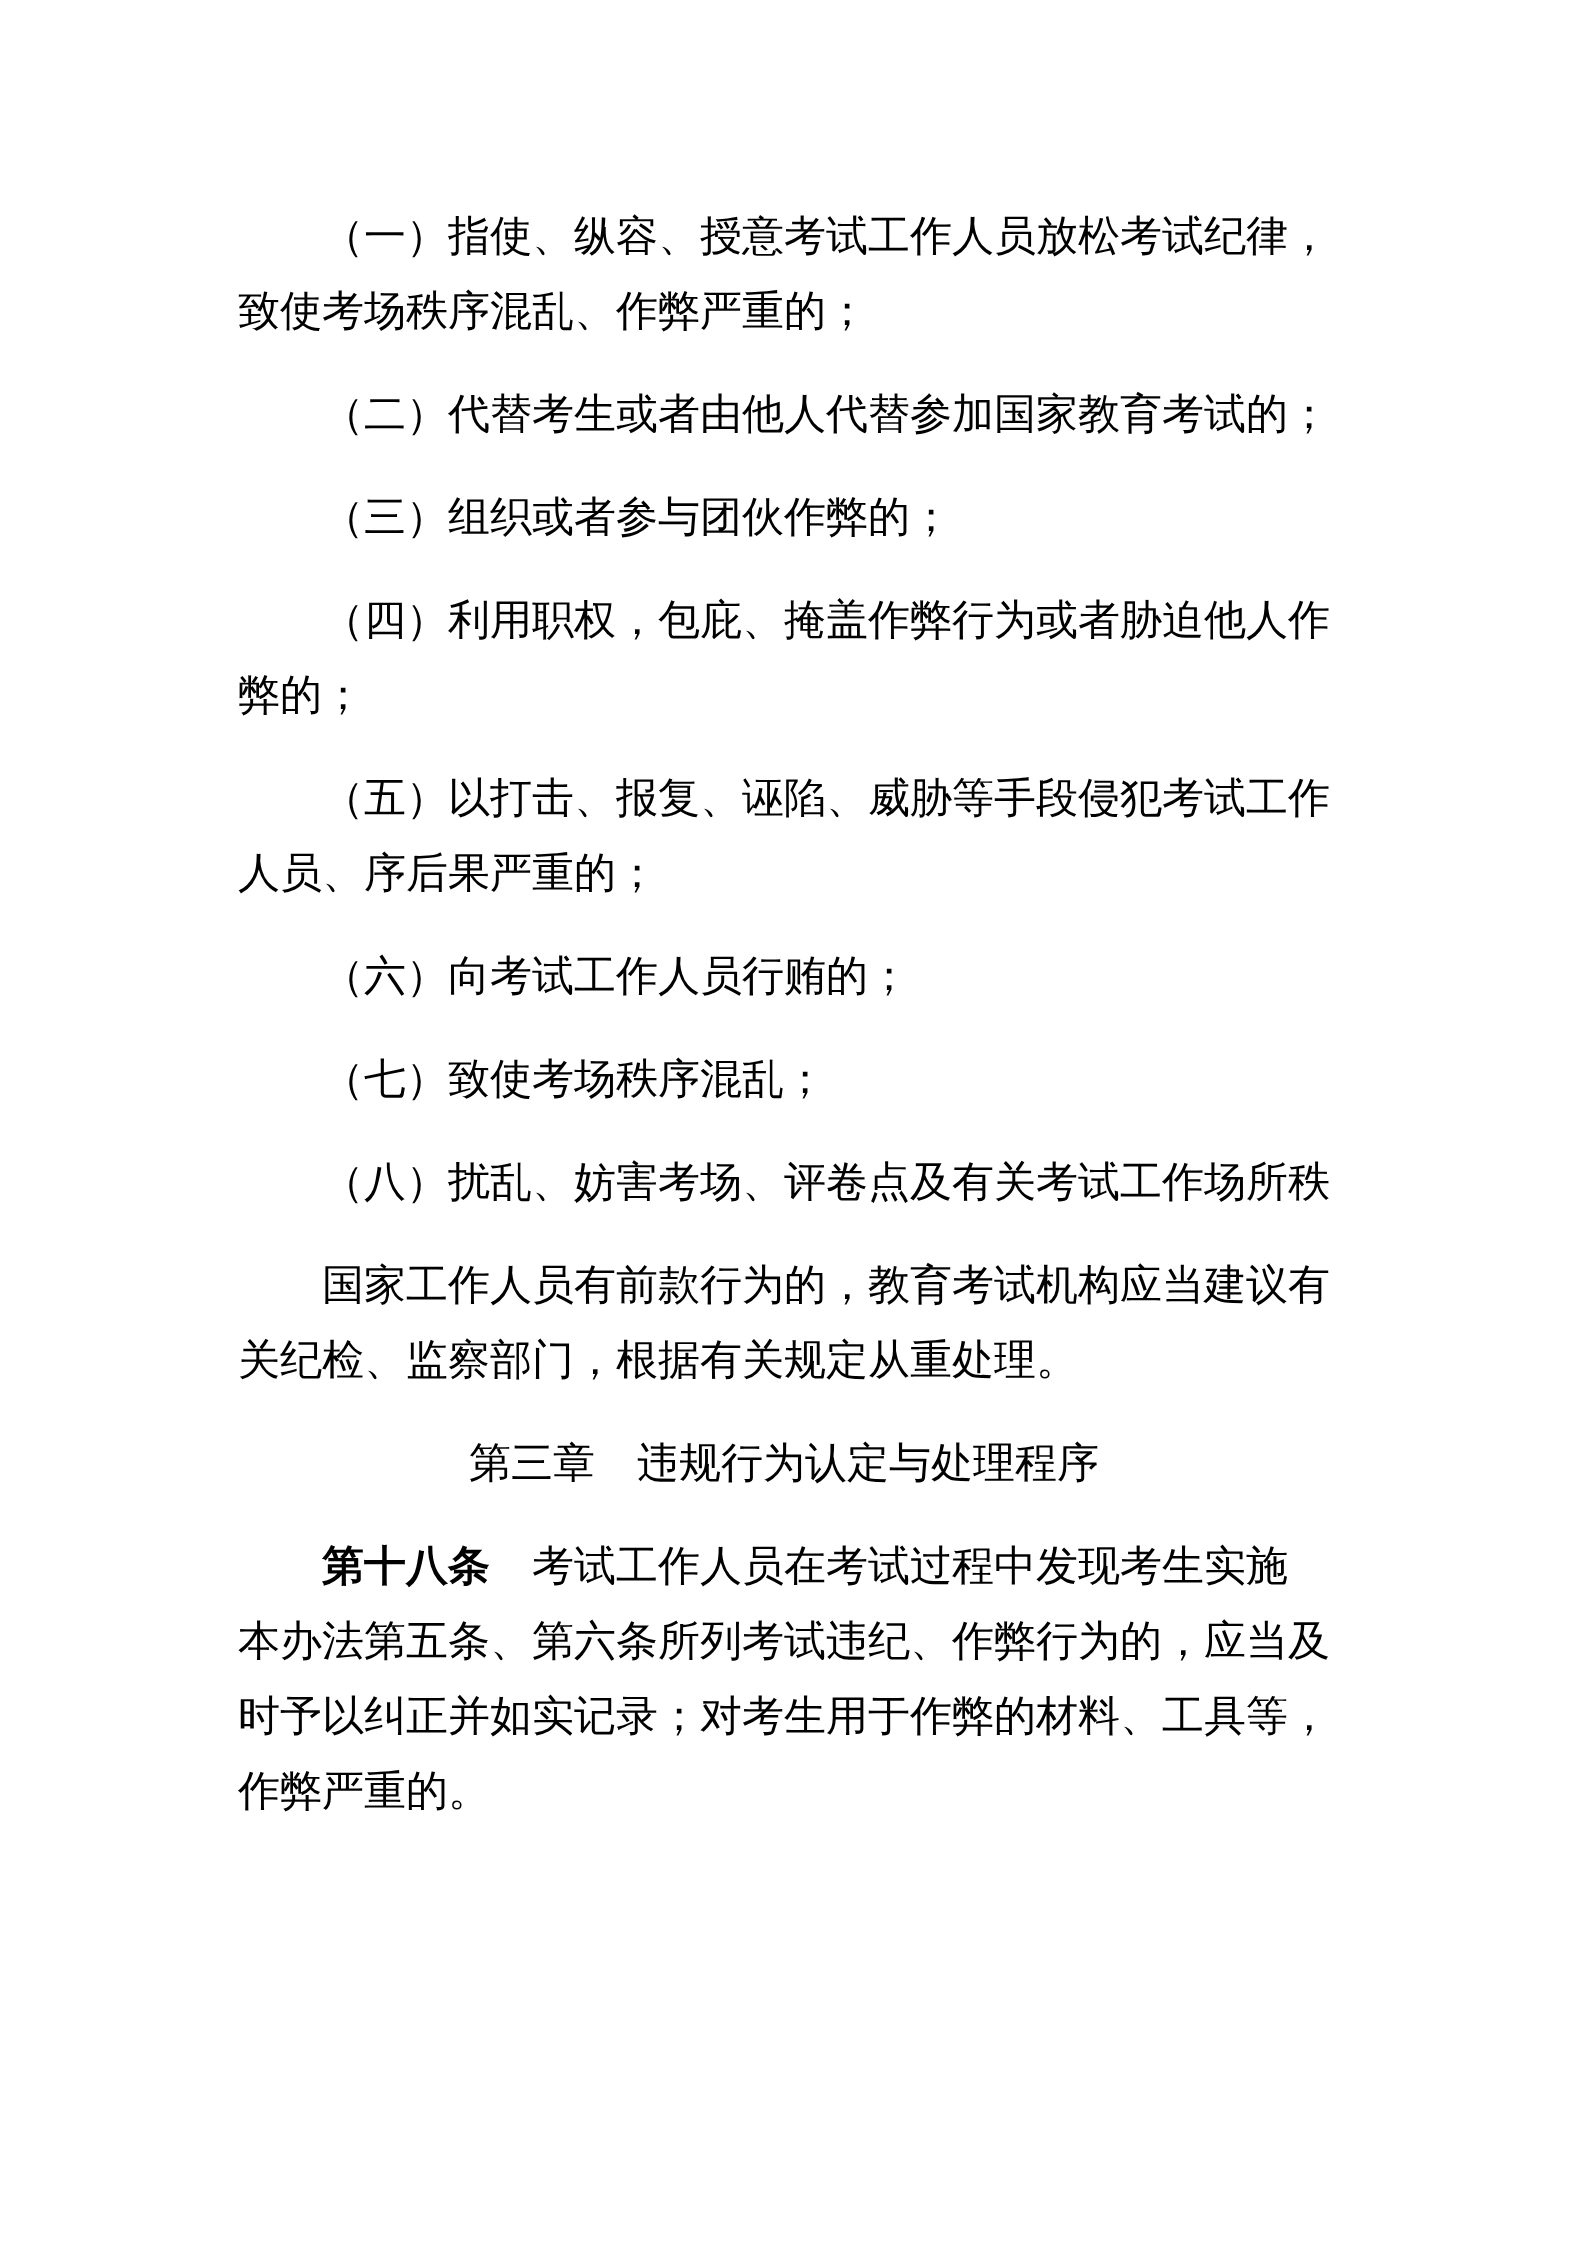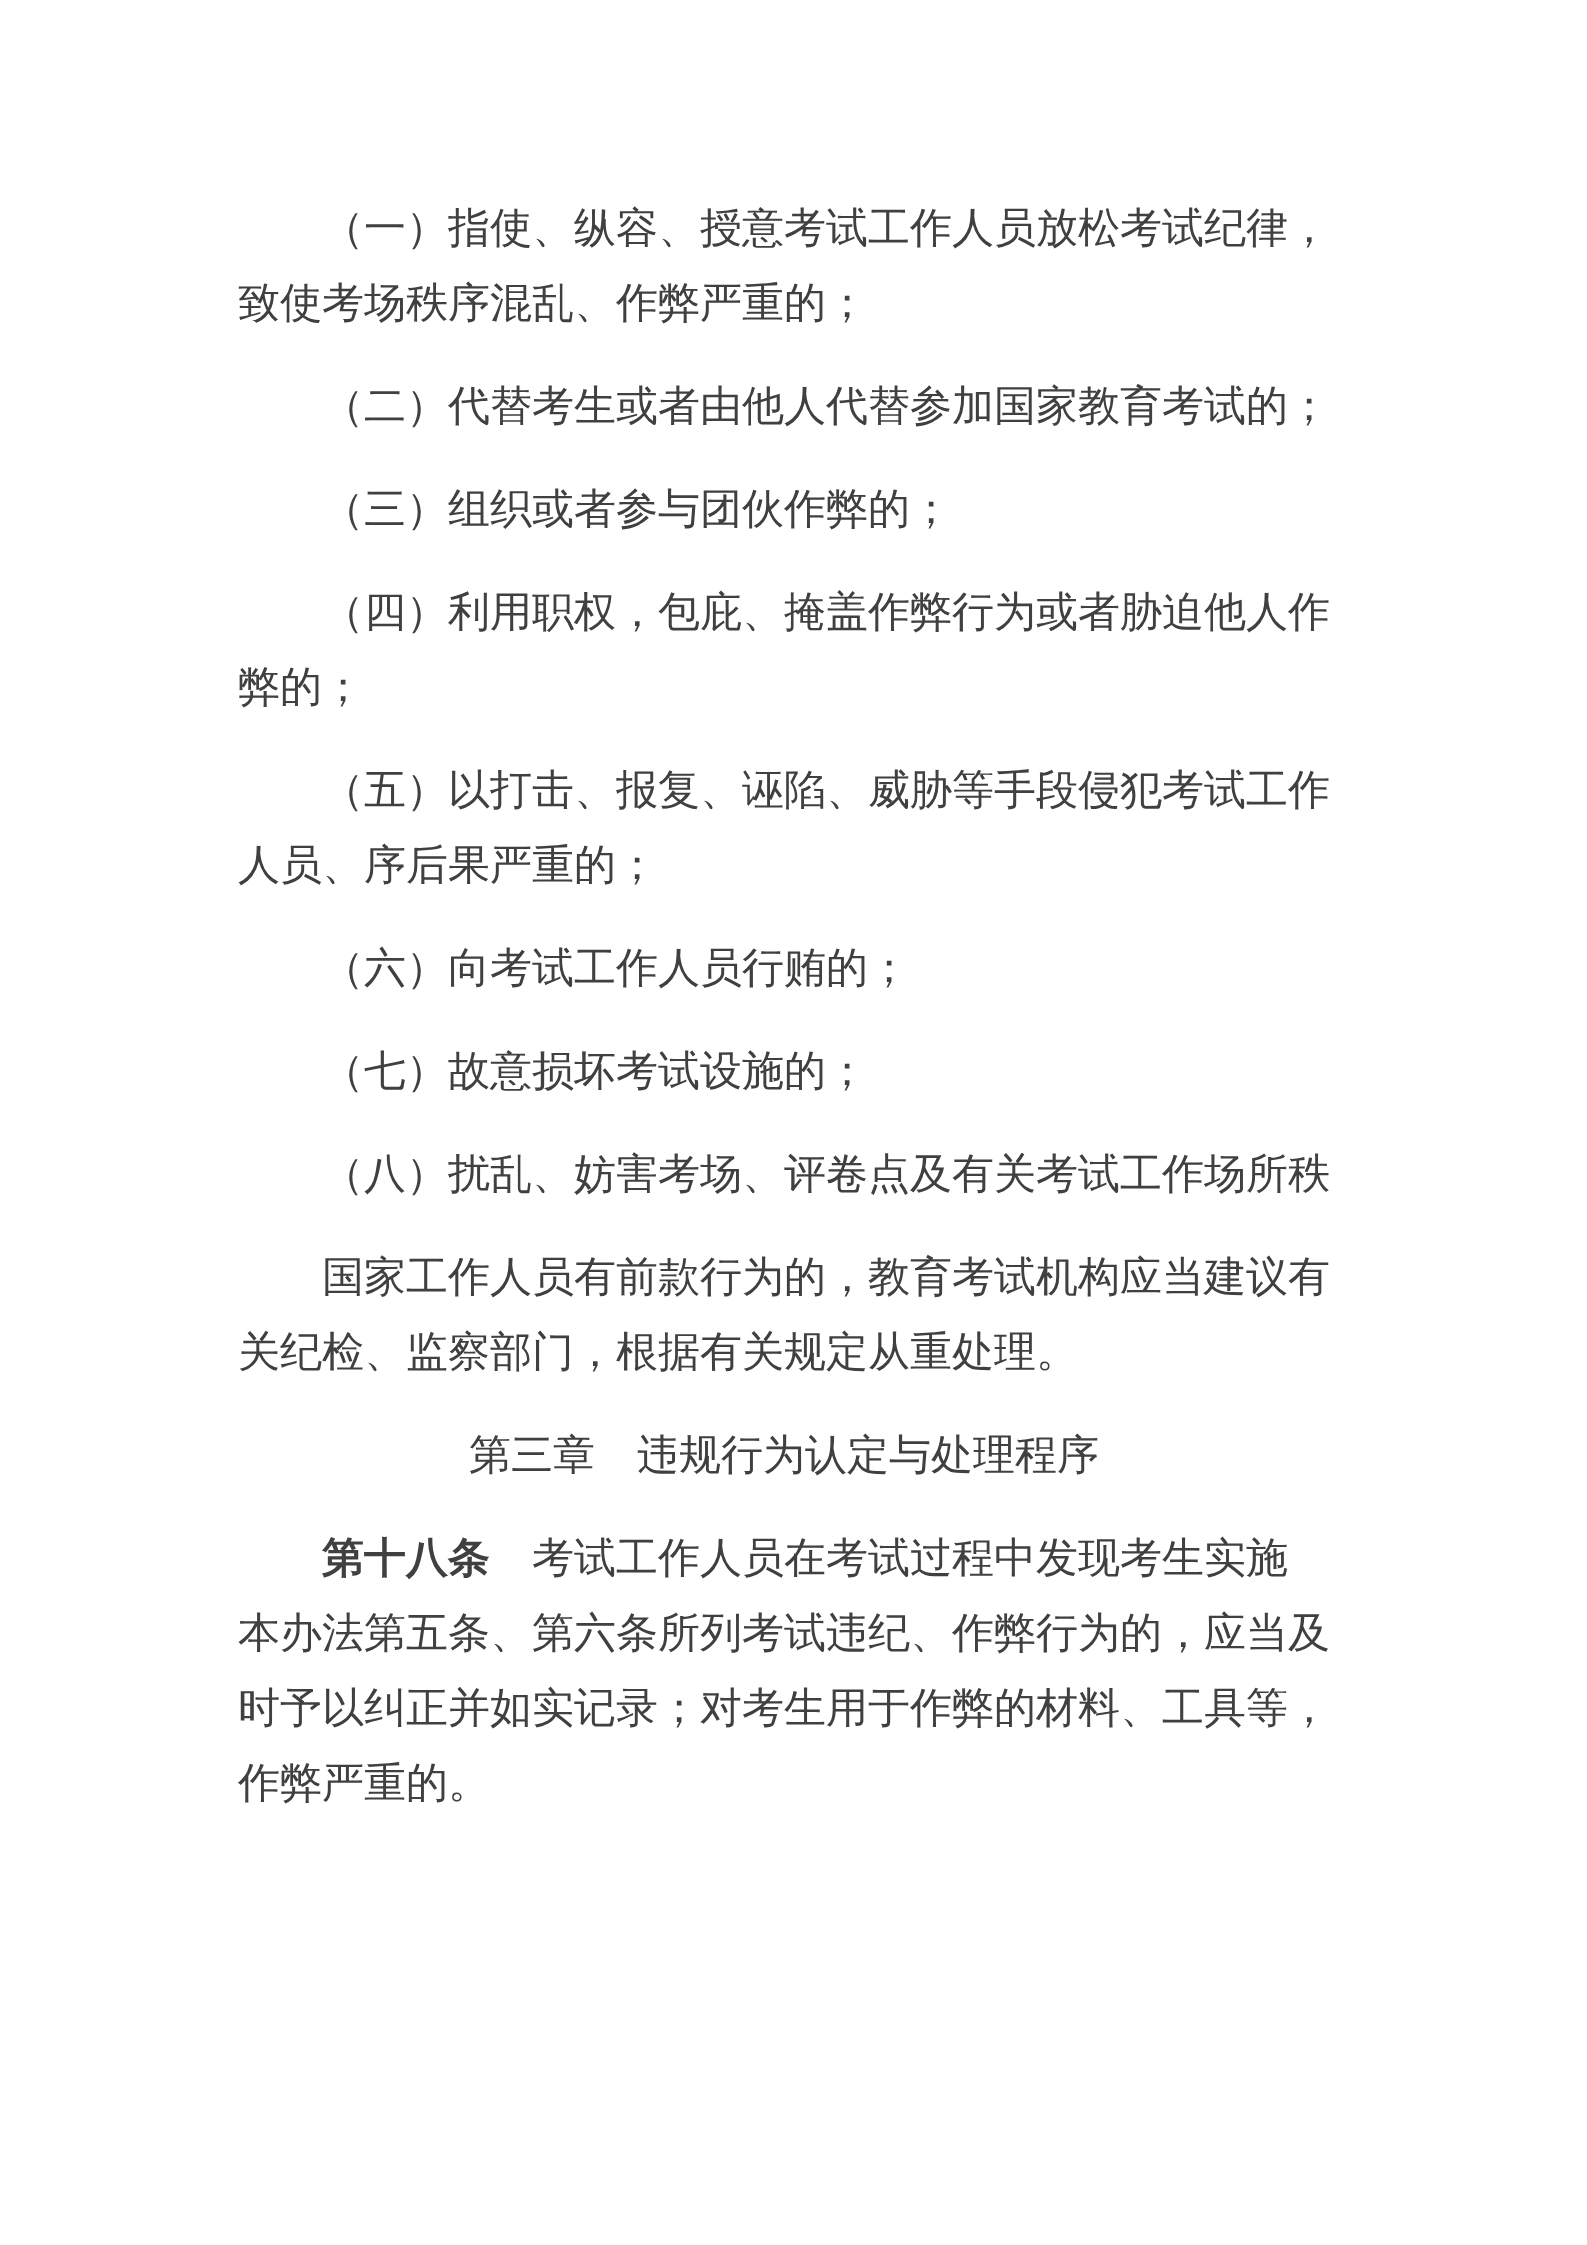--- a/index.html
+++ b/index.html
@@ -12,23 +12,23 @@
     position: relative;
     width: 1587px;
     height: 2245px;
     background: #ffffff;
     overflow: hidden;
     font-family: "Liberation Serif", "DejaVu Serif", serif;
   }
   .content {
     position: absolute;
     left: 238px;
-    top: 191px;
+    top: 199px;
     width: 1092px;
-    color: #404040;
+    color: #000000;
     font-size: 42px;
   }
   .para {
     margin: 0 0 28px 0;
   }
   .line {
     height: 75px;
     line-height: 75px;
     white-space: nowrap;
     letter-spacing: 0;
@@ -70,21 +70,21 @@
         <div class="line"><span class="seg">弊的；</span></div>
       </div>
       <div class="para body">
         <div class="line indent"><span class="seg">（五）以打击、报复、诬陷、威胁等手段侵犯考试工作</span></div>
         <div class="line"><span class="seg">人员、序后果严重的；</span></div>
       </div>
       <div class="para body">
         <div class="line indent"><span class="seg">（六）向考试工作人员行贿的；</span></div>
       </div>
       <div class="para body">
-        <div class="line indent"><span class="seg">（七）故意损坏考试设施的；</span></div>
+        <div class="line indent"><span class="seg">（七）致使考场秩序混乱；</span></div>
       </div>
       <div class="para body">
         <div class="line indent"><span class="seg">（八）扰乱、妨害考场、评卷点及有关考试工作场所秩</span></div>
       </div>
       <div class="para body">
         <div class="line indent"><span class="seg">国家工作人员有前款行为的，教育考试机构应当建议有</span></div>
         <div class="line"><span class="seg">关纪检、监察部门，根据有关规定从重处理。</span></div>
       </div>
       <div class="para chapter">
         <div class="line"><span class="seg">第三章　违规行为认定与处理程序</span></div>

